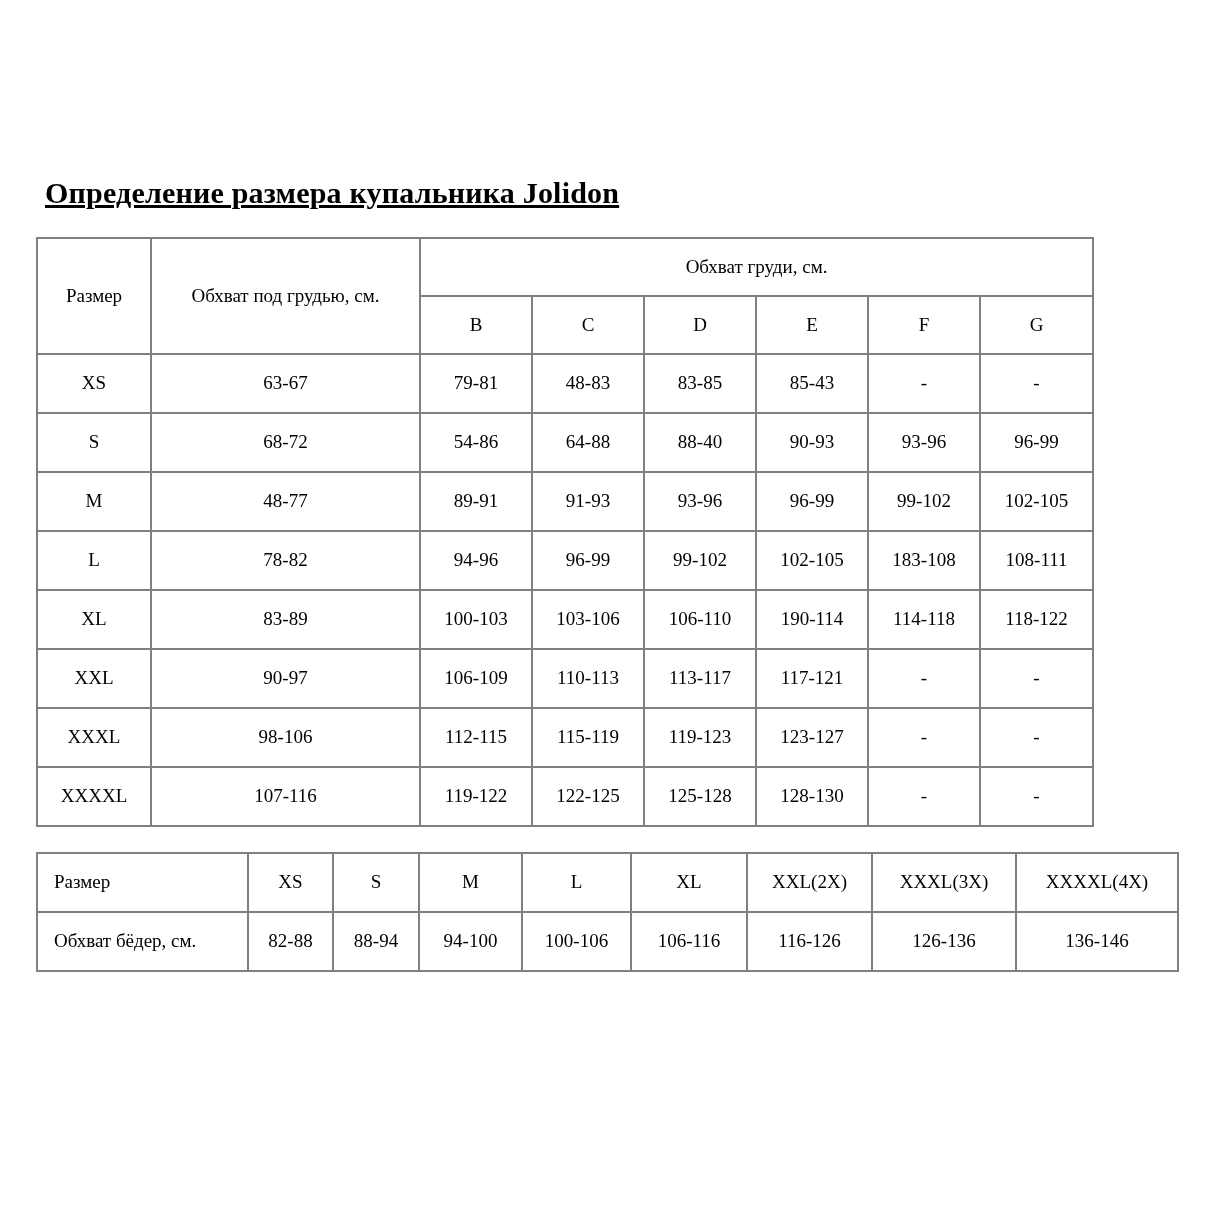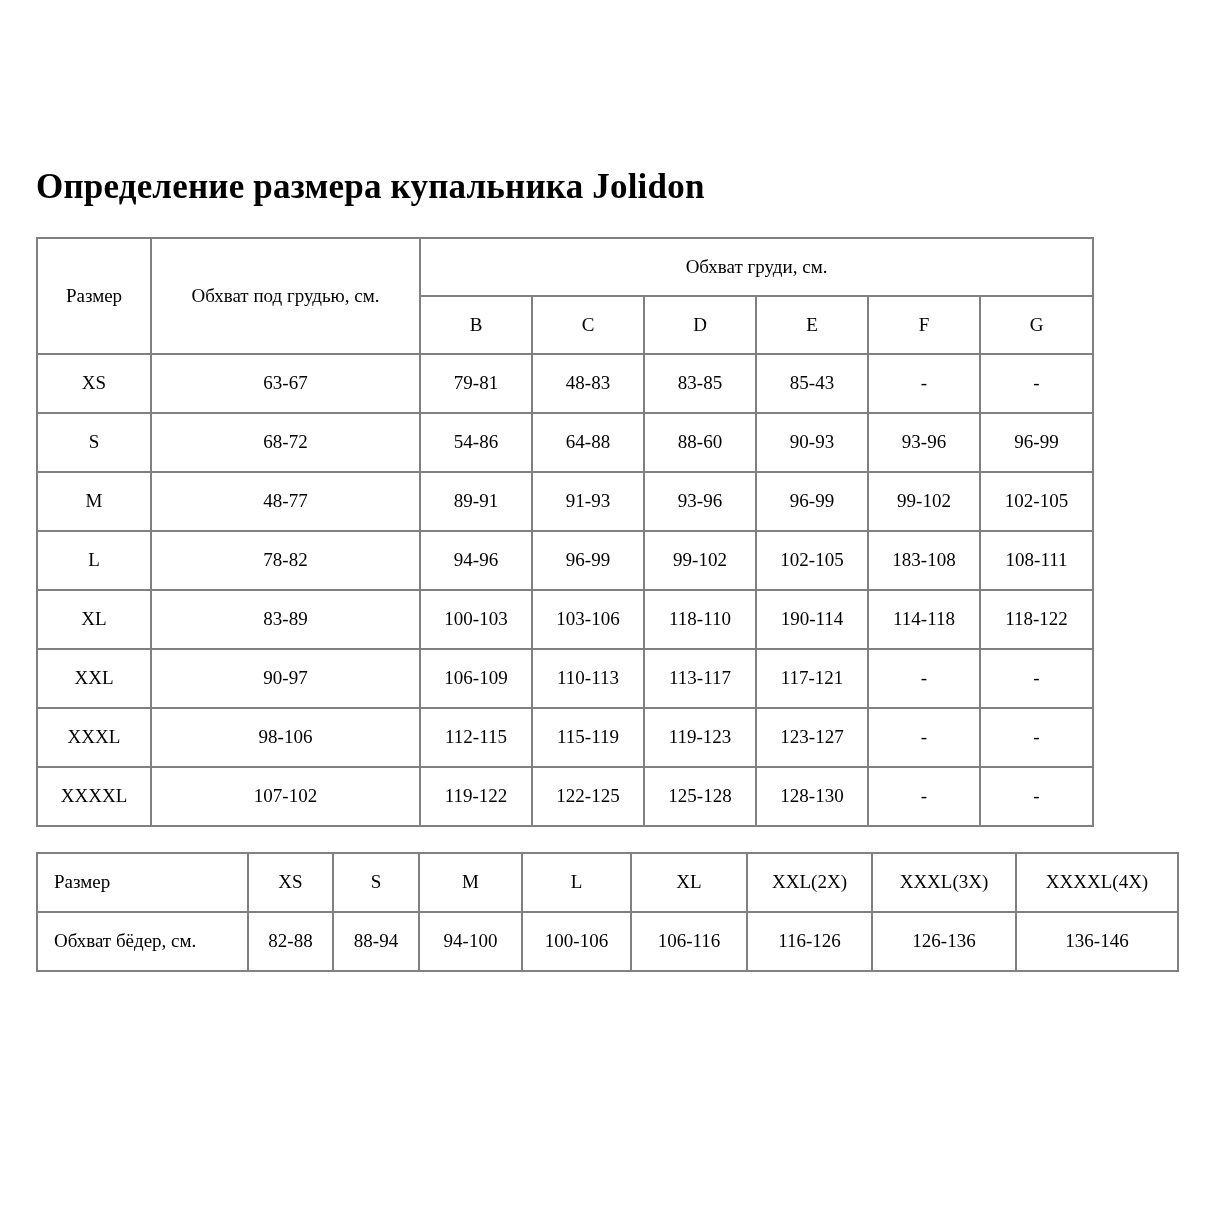--- a/index.html
+++ b/index.html
@@ -12,25 +12,26 @@
     height: 1214px;
     font-family: "Liberation Serif", "DejaVu Serif", serif;
     color: #000000;
     position: relative;
     overflow: hidden;
   }
   .page-title {
     position: absolute;
     left: 36px;
     top: 167px;
-    margin: 0;
-    font-size: 35px;
+    margin: 9px;
+    font-size: 30px;
     font-weight: bold;
     letter-spacing: 0.2px;
     white-space: nowrap;
+    text-decoration: underline;
   }
   table.tbl {
     position: absolute;
     border-collapse: collapse;
     table-layout: fixed;
     font-size: 19px;
     line-height: 1.1;
   }
   table.tbl td {
     border: 2px solid #808080;
@@ -96,21 +97,21 @@
       <td>83-85</td>
       <td>85-43</td>
       <td>-</td>
       <td>-</td>
     </tr>
     <tr class="data-row">
       <td>S</td>
       <td>68-72</td>
       <td>54-86</td>
       <td>64-88</td>
-      <td>88-60</td>
+      <td>88-40</td>
       <td>90-93</td>
       <td>93-96</td>
       <td>96-99</td>
     </tr>
     <tr class="data-row">
       <td>M</td>
       <td>48-77</td>
       <td>89-91</td>
       <td>91-93</td>
       <td>93-96</td>
@@ -126,21 +127,21 @@
       <td>99-102</td>
       <td>102-105</td>
       <td>183-108</td>
       <td>108-111</td>
     </tr>
     <tr class="data-row">
       <td>XL</td>
       <td>83-89</td>
       <td>100-103</td>
       <td>103-106</td>
-      <td>118-110</td>
+      <td>106-110</td>
       <td>190-114</td>
       <td>114-118</td>
       <td>118-122</td>
     </tr>
     <tr class="data-row">
       <td>XXL</td>
       <td>90-97</td>
       <td>106-109</td>
       <td>110-113</td>
       <td>113-117</td>
@@ -153,21 +154,21 @@
       <td>98-106</td>
       <td>112-115</td>
       <td>115-119</td>
       <td>119-123</td>
       <td>123-127</td>
       <td>-</td>
       <td>-</td>
     </tr>
     <tr class="data-row">
       <td>XXXXL</td>
-      <td>107-102</td>
+      <td>107-116</td>
       <td>119-122</td>
       <td>122-125</td>
       <td>125-128</td>
       <td>128-130</td>
       <td>-</td>
       <td>-</td>
     </tr>
   </tbody>
 </table>
 

